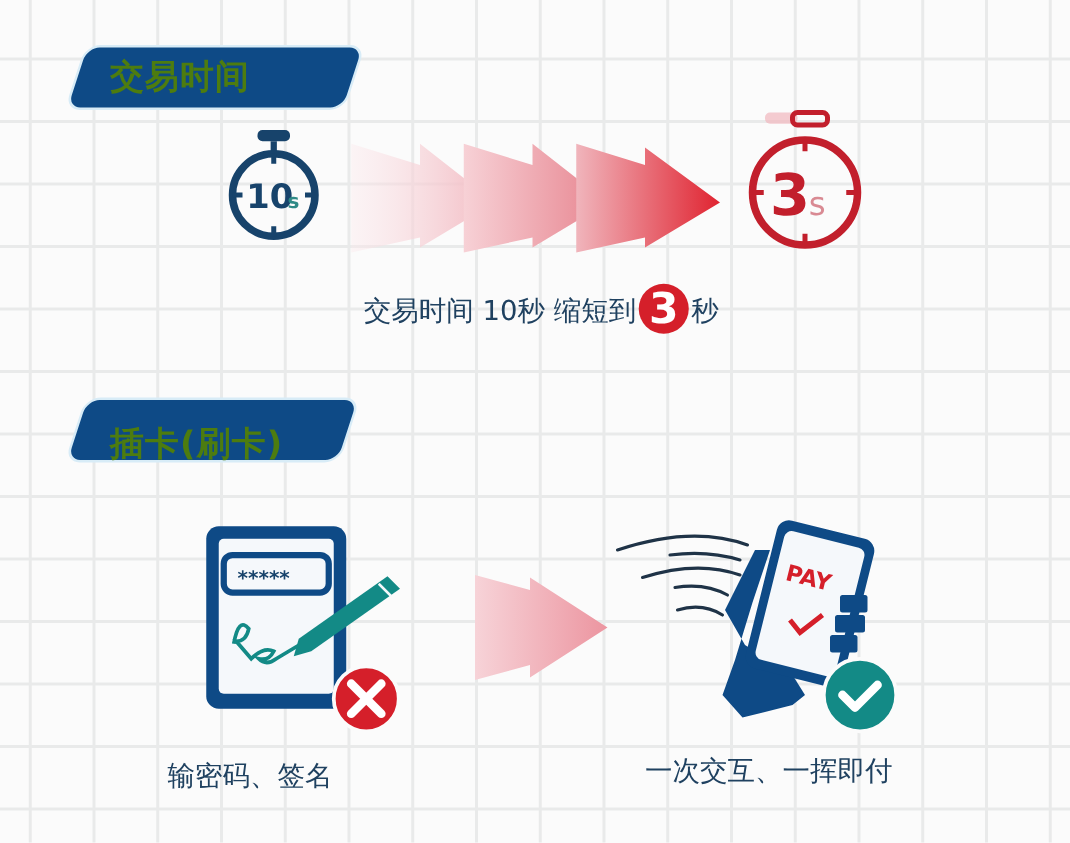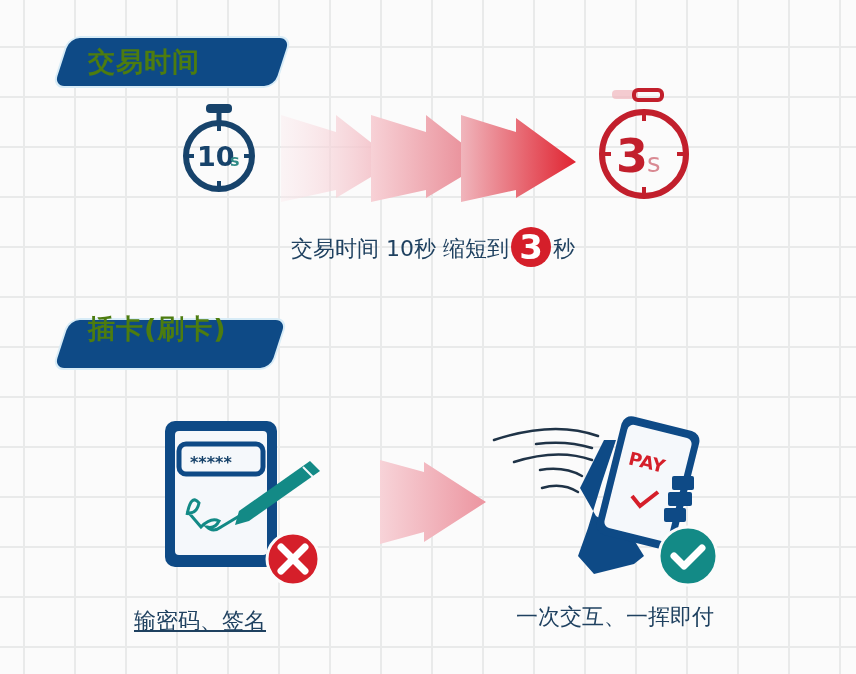--- a/index.html
+++ b/index.html
@@ -83,21 +83,21 @@
   <line x1="91" y1="70" x2="100" y2="70" stroke="#c21f2c" stroke-width="4"></line>
   <text x="30" y="88" font-family="DejaVu Sans, sans-serif" font-weight="bold" font-size="46" fill="#c21f2c">3</text>
   <text x="61" y="88" font-family="DejaVu Sans, sans-serif" font-size="26" fill="#d98a93">s</text>
 </svg>
 
 <div class="caption" style="left:254px;top:230px;margin-left:37px;">
   <span>交易时间 10秒 缩短到</span><span class="badge3">3</span><span>秒</span>
 </div>
 
 <div class="pill" style="left:62px;top:320px;width:216px;"></div>
-<div class="pill-text" style="left:88px;top:305px;">插卡(刷卡)</div>
+<div class="pill-text" style="left:88px;top:332px;">插卡(刷卡)</div>
 
 <svg class="abs" style="left:155px;top:415px;" width="175" height="175" viewBox="0 0 175 175">
   <rect x="10" y="6" width="112" height="146" rx="10" fill="#0e4a86"></rect>
   <rect x="20" y="16" width="92" height="124" rx="4" fill="#f5f8fb"></rect>
   <rect x="24" y="29" width="84" height="30" rx="7" fill="none" stroke="#0e4a86" stroke-width="5"></rect>
   <text x="35" y="53" font-family="DejaVu Sans, sans-serif" font-weight="bold" font-size="16" fill="#17436b">*****</text>
   <path d="M32 100 q4 -22 12 -12 q-2 10 -10 10 l12 14 q10 -10 18 -6 q-4 8 -12 6 q6 6 14 0 l20 -12" fill="none" stroke="#138a86" stroke-width="3"></path>
   <polygon points="84,96 155,46 165,56 94,106 80,110" fill="#138a86"></polygon>
   <line x1="148" y1="52" x2="158" y2="62" stroke="#f5f8fb" stroke-width="2"></line>
 </svg>
@@ -132,14 +132,14 @@
   <polyline points="148,88 156,98 174,84" fill="none" stroke="#d51f2a" stroke-width="4"></polyline>
   <rect x="188" y="68" width="22" height="14" rx="2" fill="#0e4a86"></rect>
   <rect x="184" y="84" width="24" height="14" rx="2" fill="#0e4a86"></rect>
   <rect x="180" y="100" width="22" height="14" rx="2" fill="#0e4a86"></rect>
 </svg>
 <svg class="abs" style="left:656px;top:524px;" width="64" height="64" viewBox="0 0 64 64">
   <circle cx="32" cy="32" r="29" fill="#138a86" stroke="#fbfbfb" stroke-width="3"></circle>
   <polyline points="18,32 28,42 46,24" fill="none" stroke="#fff" stroke-width="7" stroke-linecap="round" stroke-linejoin="round"></polyline>
 </svg>
 
-<div class="caption" style="left:134px;top:606px;text-decoration:underline;">输密码、签名</div>
+<div class="caption" style="left:134px;top:606px;">输密码、签名</div>
 <div class="caption" style="left:516px;top:602px;">一次交互、一挥即付</div>
 
 </body></html>

